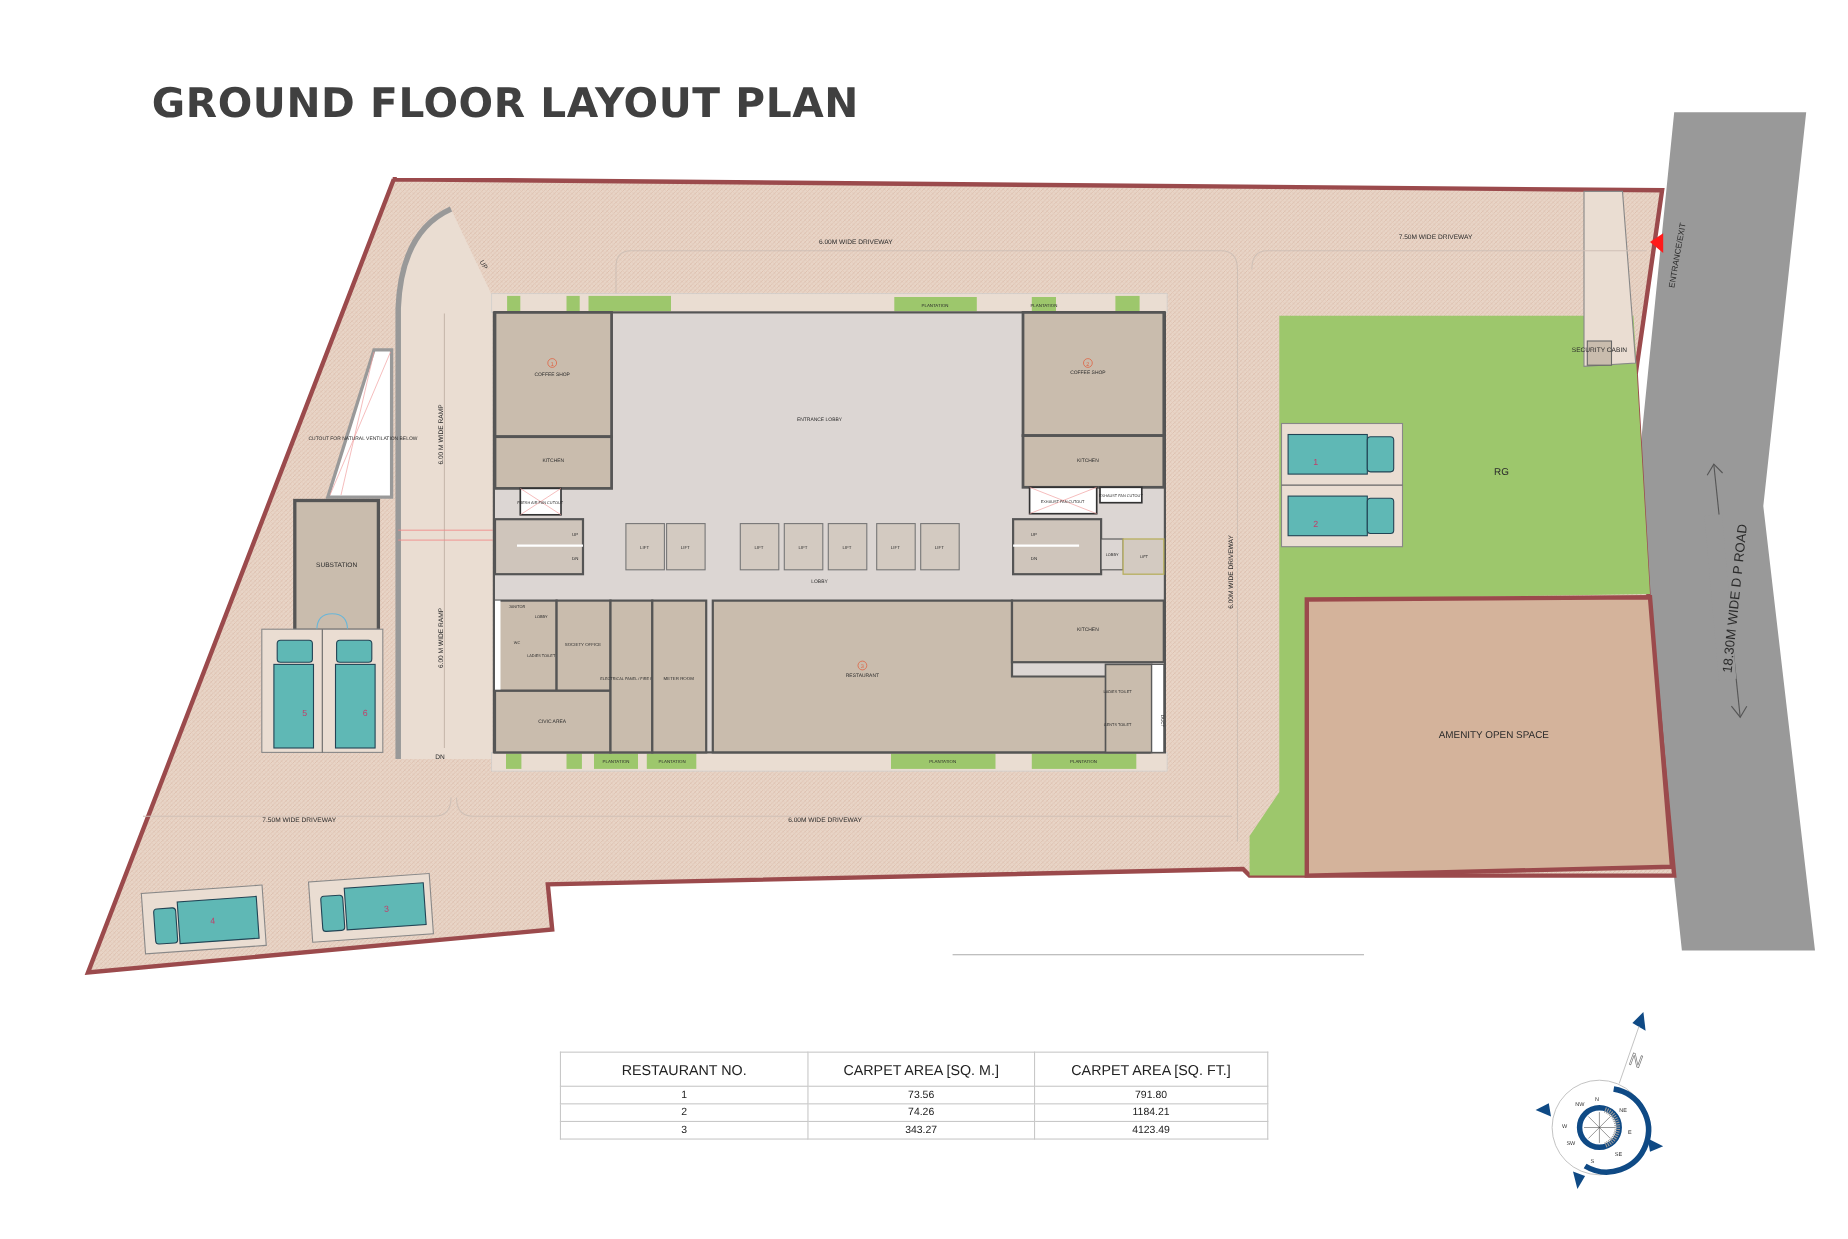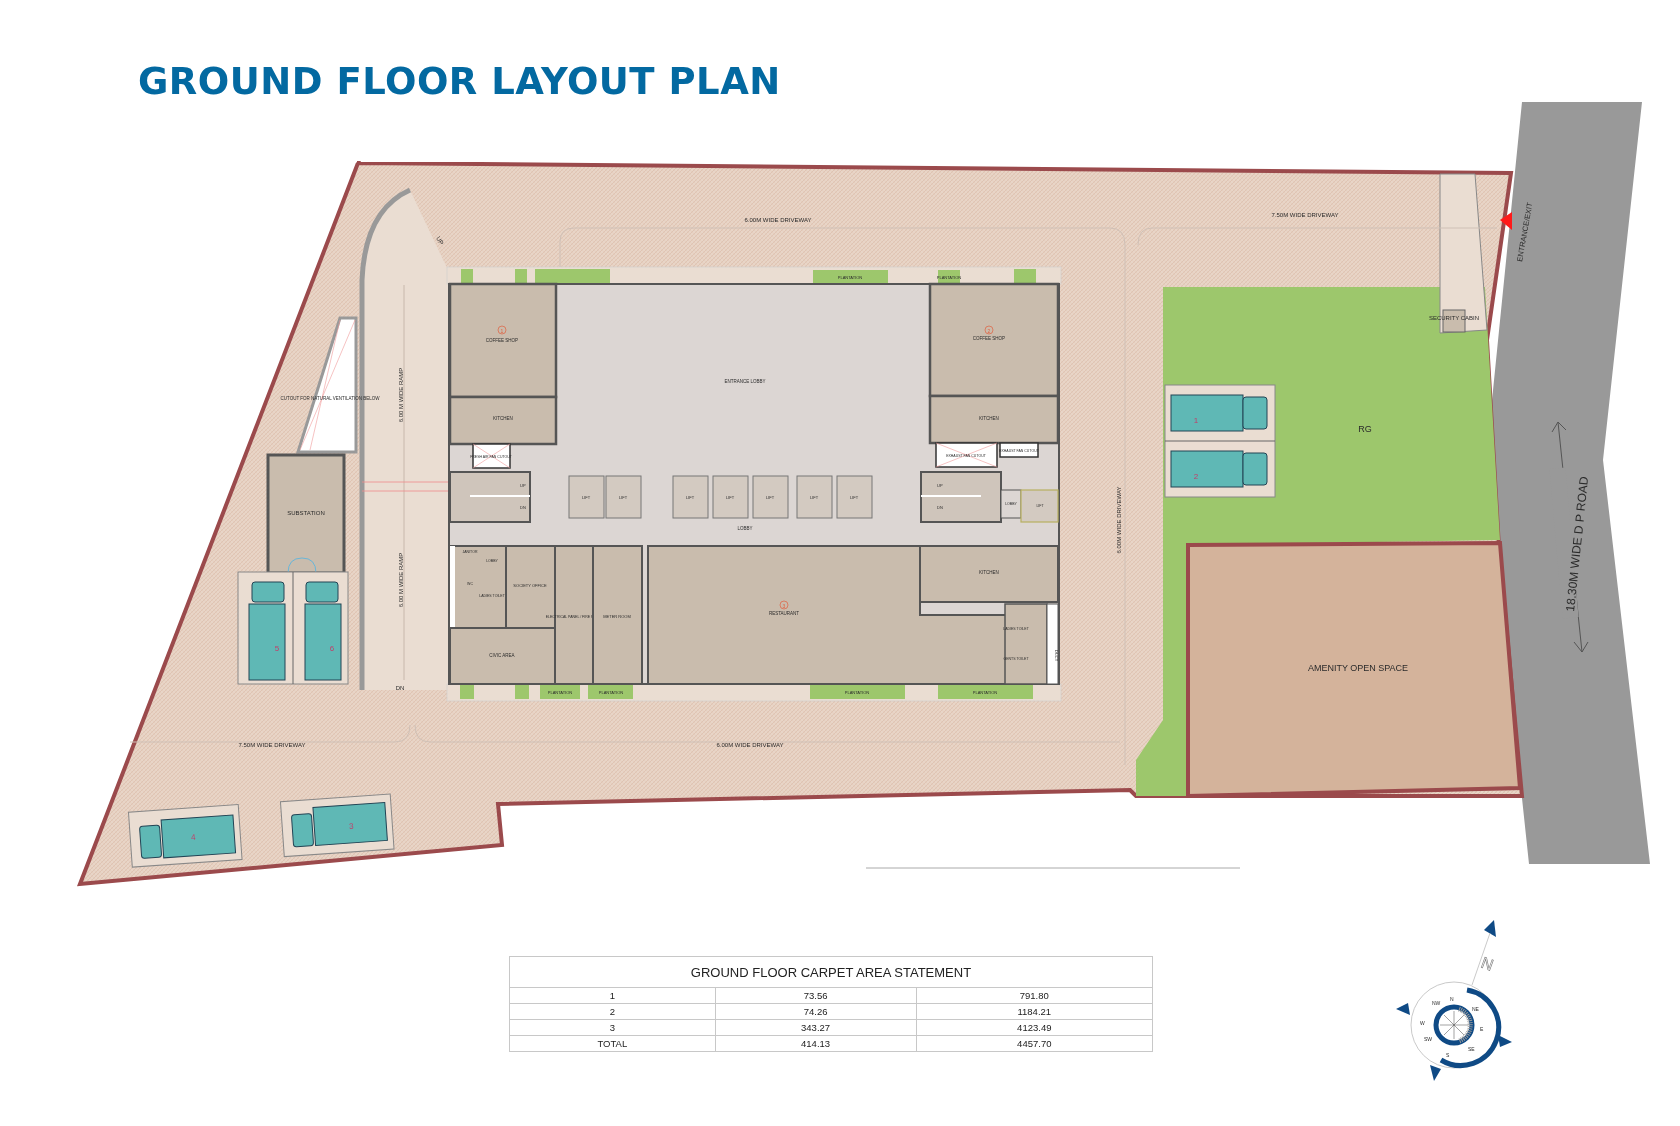--- a/index.html
+++ b/index.html
@@ -1,18 +1,18 @@
 <!DOCTYPE html>
 <html><head>
 <meta charset="utf-8">
 <style>
   html, body { margin:0; padding:0; background:#ffffff; }
   body { width:1680px; height:1126px; position:relative; overflow:hidden; font-family:"Liberation Sans", sans-serif; }
   #plan { position:absolute; left:0; top:0; }
-  .title { position:absolute; left:138px; top:60px; font-family:"DejaVu Sans", sans-serif; font-weight:bold; font-size:37px; color:#0369a1; letter-spacing:0.5px; white-space:nowrap; }
+  .title { position:absolute; left:138px; top:72px; font-family:"DejaVu Sans", sans-serif; font-weight:bold; font-size:37px; color:#404040; letter-spacing:0.5px; white-space:nowrap; }
   svg text { font-family:"Liberation Sans", sans-serif; fill:#2b2b2b; }
   .lbl-s { font-size:6px; }
   .lbl-m { font-size:7.5px; }
   .lbl-l { font-size:9px; }
   .room-num { font-size:7px; fill:#e06040; }
   .park-num { font-size:8px; fill:#c0406a; }
   table.stmt { position:absolute; left:509px; top:956px; width:644px; border-collapse:collapse; font-size:11px; color:#222; }
   table.stmt td, table.stmt th { border:1.5px solid #c8c8c8; text-align:center; font-weight:normal; padding:0; }
   table.stmt th.cap { height:30px; font-size:13px; }
   table.stmt th.hd { height:30px; font-size:13px; }
@@ -265,37 +265,34 @@
       <text x="-8" y="32">S</text>
       <text x="-30" y="16">SW</text>
       <text x="-34" y="0">W</text>
       <text x="-22" y="-20">NW</text>
     </g>
   </g>
 </svg>
 
 <table class="stmt">
   <tbody>
-      <tr>
-        <th class="cap" colspan="3">GROUND FLOOR CARPET AREA STATEMENT</th>
-      </tr>
+  <tr>
+    <th class="hd" style="width:35%">RESTAURANT  NO.</th>
+    <th class="hd" style="width:32%">CARPET AREA [SQ. M.]</th>
+    <th class="hd" style="width:33%">CARPET AREA [SQ. FT.]</th>
+  </tr>
   <tr>
     <td>1</td>
     <td>73.56</td>
     <td>791.80</td>
   </tr>
   <tr>
     <td>2</td>
     <td>74.26</td>
     <td>1184.21</td>
   </tr>
   <tr>
     <td>3</td>
     <td>343.27</td>
     <td>4123.49</td>
   </tr>
-  <tr>
-    <td>TOTAL</td>
-    <td>414.13</td>
-    <td>4457.70</td>
-  </tr>
 </tbody>
   </table>
 
 </body></html>

